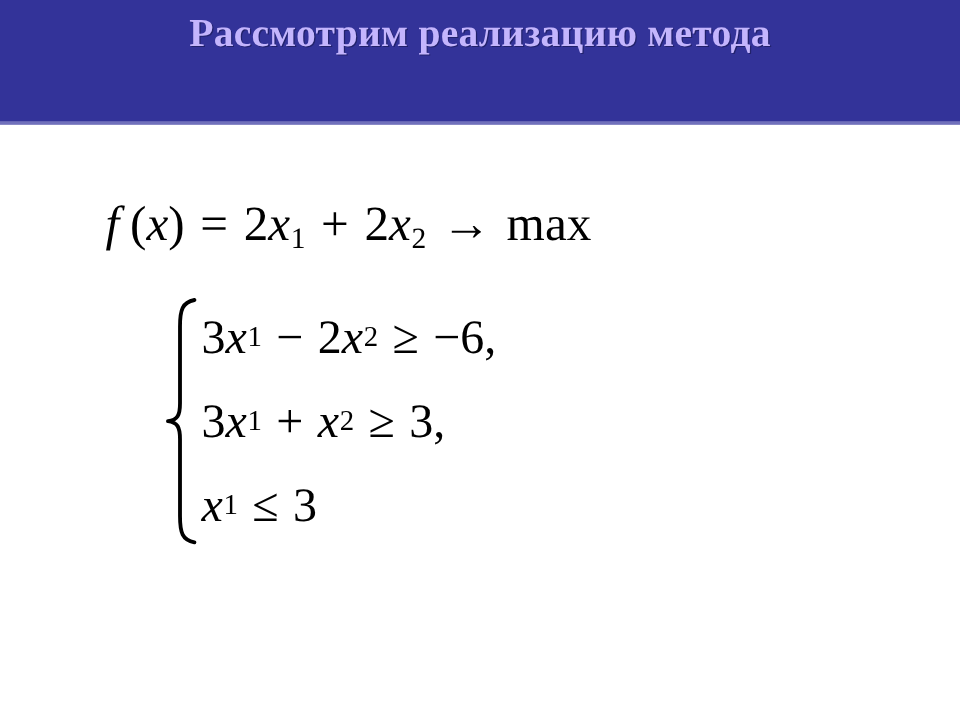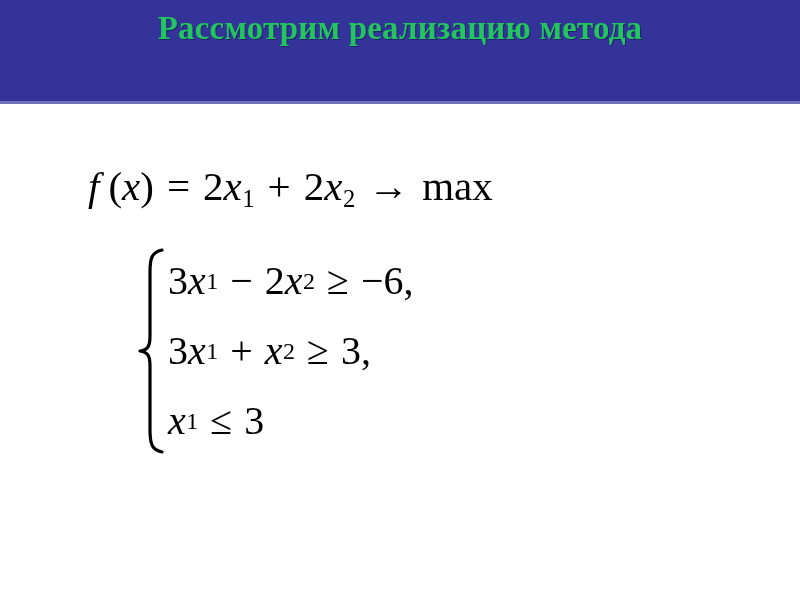--- a/index.html
+++ b/index.html
@@ -26,21 +26,21 @@
     background: #333399;
     border-bottom: 3px solid #7070bb;
     box-sizing: border-box;
     display: flex;
     flex-direction: column;
     align-items: center;
     justify-content: flex-start;
     padding-top: 6px;
   }
   .title-line {
-    color: #22c55e;
+    color: #c4b5fd;
     font-family: "Liberation Serif", "DejaVu Serif", serif;
     font-size: 33px;
     line-height: 44px;
     font-weight: 700;
     letter-spacing: 0.2px;
     white-space: nowrap;
     text-shadow: 1px 1px 0 rgba(20,20,70,0.55);
   }
 
   

